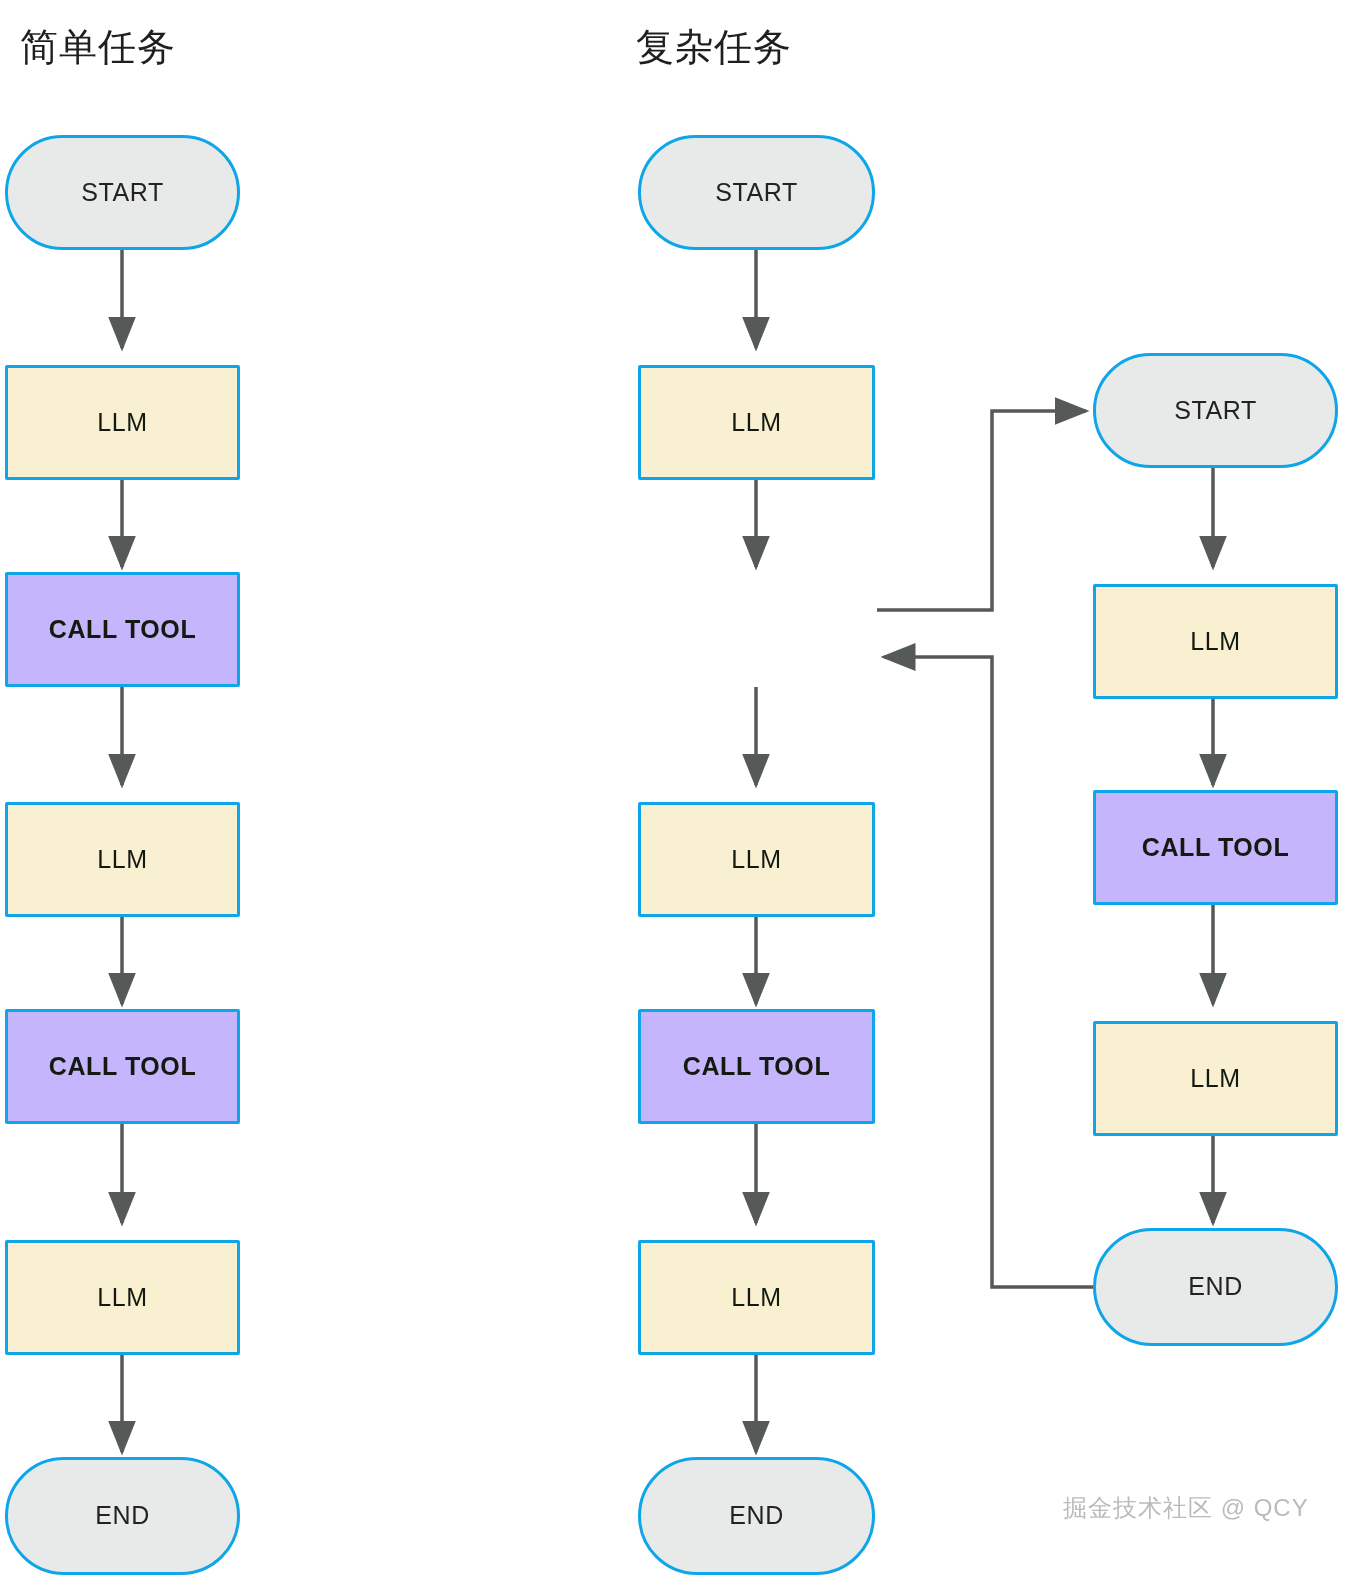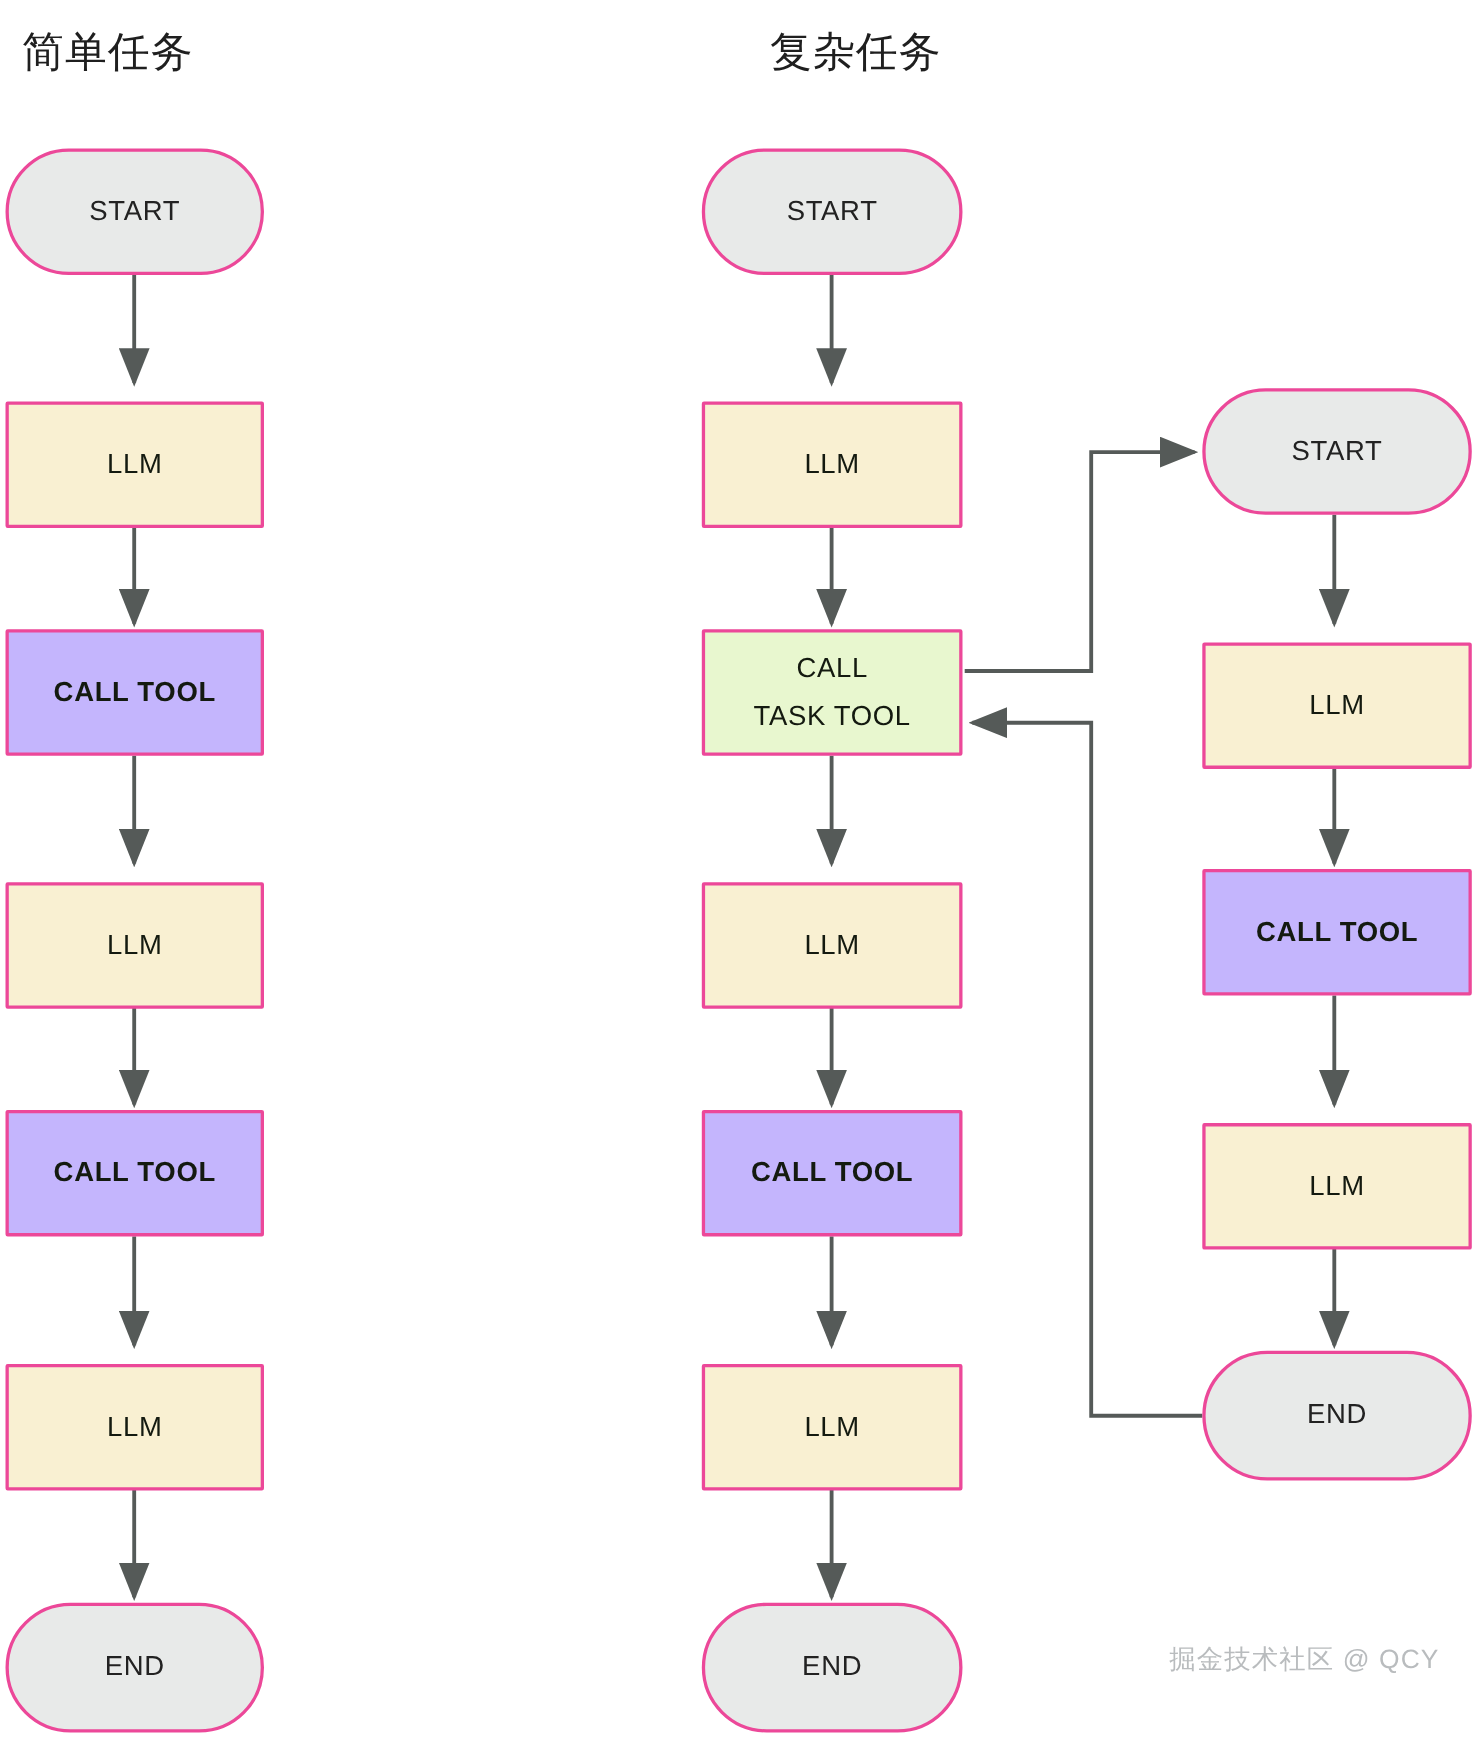--- a/index.html
+++ b/index.html
@@ -30,21 +30,21 @@
     font-size: 38px;
     font-weight: 400;
     color: #1f1f1f;
     letter-spacing: 1px;
     white-space: nowrap;
     font-family: "Liberation Sans", sans-serif;
   }
   .node {
     position: absolute;
     box-sizing: border-box;
-    border: 3px solid #ec4899;
+    border: 3px solid #0ea5e9;
     display: flex;
     flex-direction: column;
     align-items: center;
     justify-content: center;
     text-align: center;
     color: #141a10;
     font-size: 25px;
     letter-spacing: 0.6px;
     line-height: 1.35;
     font-family: "Liberation Sans", sans-serif;
@@ -114,21 +114,21 @@
       <line x1="1213" y1="905" x2="1213" y2="1004" marker-end="url(#arrowhead)"></line>
       <line x1="1213" y1="1124" x2="1213" y2="1223" marker-end="url(#arrowhead)"></line>
 
       <path d="M 877 610 L 992 610 L 992 411 L 1086 411" marker-end="url(#arrowhead)"></path>
 
       <path d="M 1093 1287 L 992 1287 L 992 657 L 884 657" marker-end="url(#arrowhead)"></path>
     </g>
   </svg>
 
   <div class="col-title" style="left:20px; top:22px;">简单任务</div>
-  <div class="col-title" style="left:700px; top:22px;">复杂任务</div>
+  <div class="col-title" style="left:636px; top:22px;">复杂任务</div>
 
   <div class="node terminal" style="left:5px; top:135px; width:235px; height:115px;">
     <span>START</span>
   </div>
   <div class="node llm" style="left:5px; top:353px; width:235px; height:115px;">
     <span>LLM</span>
   </div>
   <div class="node tool" style="left:5px; top:572px; width:235px; height:115px;">
     <span>CALL TOOL</span>
   </div>
@@ -143,24 +143,20 @@
   </div>
   <div class="node terminal" style="left:5px; top:1457px; width:235px; height:118px;">
     <span>END</span>
   </div>
 
   <div class="node terminal" style="left:638px; top:135px; width:237px; height:115px;">
     <span>START</span>
   </div>
   <div class="node llm" style="left:638px; top:353px; width:237px; height:115px;">
     <span>LLM</span>
-  </div>
-  <div class="node task-tool" style="left:638px; top:572px; width:237px; height:115px;">
-    <span>CALL</span>
-    <span class="line2">TASK TOOL</span>
   </div>
   <div class="node llm" style="left:638px; top:790px; width:237px; height:115px;">
     <span>LLM</span>
   </div>
   <div class="node tool" style="left:638px; top:1009px; width:237px; height:115px;">
     <span>CALL TOOL</span>
   </div>
   <div class="node llm" style="left:638px; top:1228px; width:237px; height:115px;">
     <span>LLM</span>
   </div>

